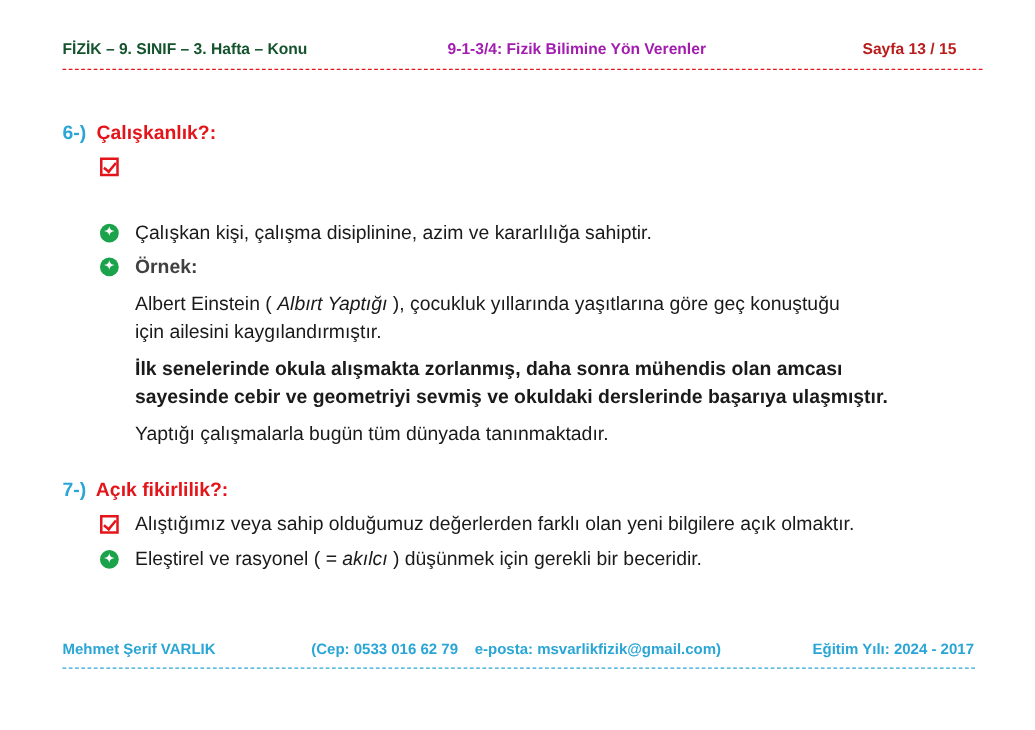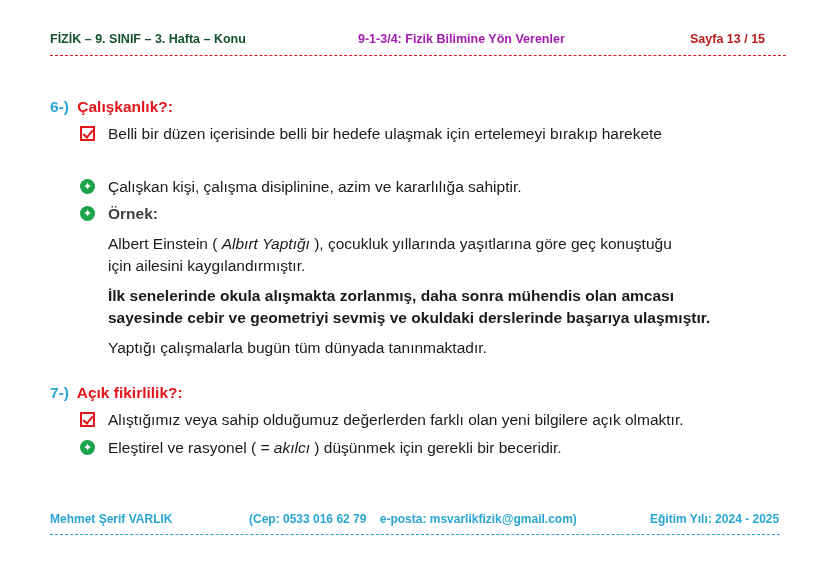--- a/index.html
+++ b/index.html
@@ -42,21 +42,20 @@
 <div class="rule-top"></div>
 
 <div class="sec" style="top:98px;">
   <span class="sec-num">6-)</span>
   <span class="sec-title">Çalışkanlık?:</span>
 </div>
 
 <div class="item" style="top:123px;">
   <span class="ic chk"></span>
   <div class="txt">
-    <div>Belli bir düzen içerisinde belli bir hedefe ulaşmak için ertelemeyi bırakıp harekete</div>
   </div>
 </div>
 
 <div class="item" style="top:176px;">
   <span class="ic star">✦</span>
   <div class="txt">Çalışkan kişi, çalışma disiplinine, azim ve kararlılığa sahiptir.</div>
 </div>
 
 <div class="item" style="top:203px;">
   <span class="ic star">✦</span>
@@ -86,13 +85,13 @@
 </div>
 
 <div class="item" style="top:437px;">
   <span class="ic star">✦</span>
   <div class="txt"><span>Eleştirel ve rasyonel ( </span><i>= akılcı</i><span> ) düşünmek için gerekli bir beceridir.</span></div>
 </div>
 
 <div class="rule-bot"></div>
 <div class="ftr ftr-name">Mehmet Şerif VARLIK</div>
 <div class="ftr ftr-contact" style="white-space:pre;">(Cep: 0533 016 62 79    e-posta: msvarlikfizik@gmail.com)</div>
-<div class="ftr ftr-year">Eğitim Yılı: 2024 - 2025</div>
+<div class="ftr ftr-year">Eğitim Yılı: 2024 - 2017</div>
 
 </body></html>

